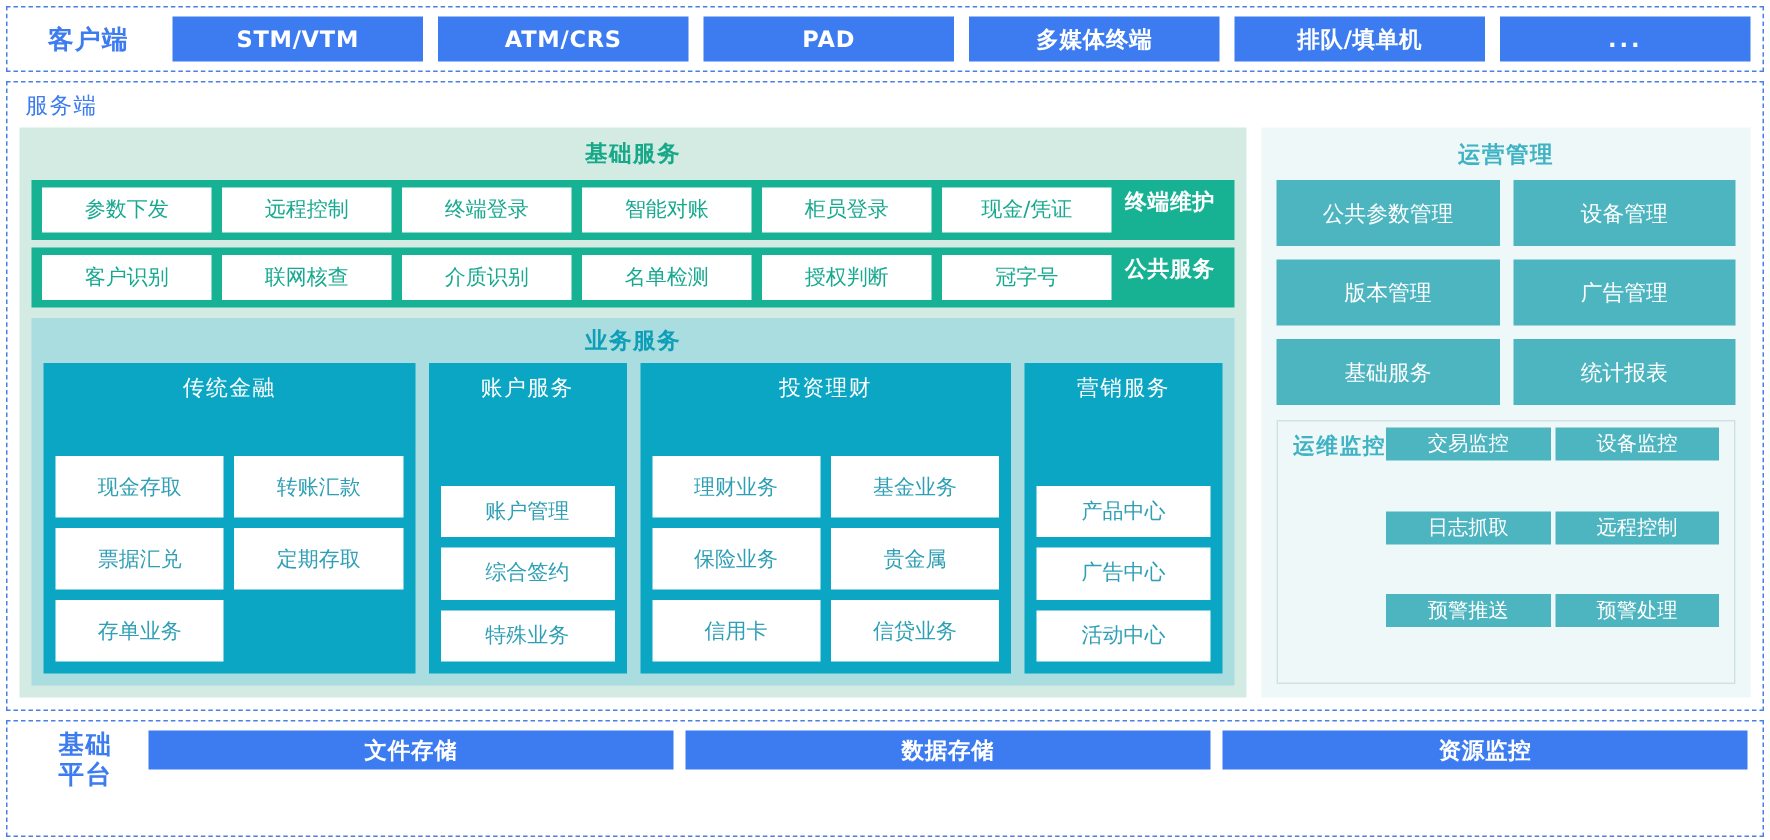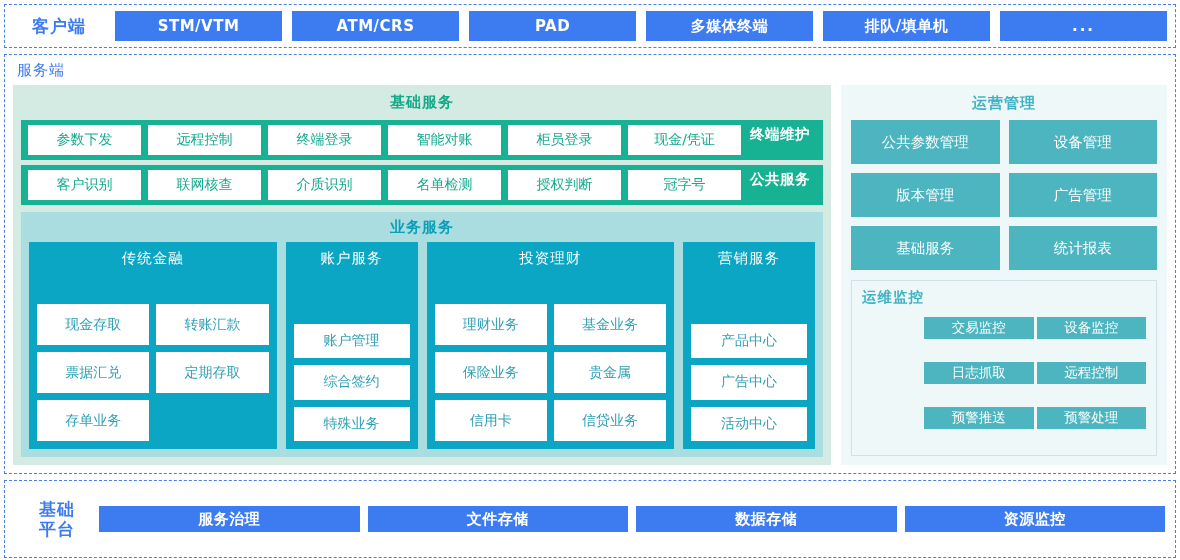--- a/index.html
+++ b/index.html
@@ -83,28 +83,28 @@
   .ops-chip{
     background:#4db5c0;color:#ffffff;font-size:14.5px;height:44px;
     display:flex;align-items:center;justify-content:center;white-space:nowrap;
   }
   .mon-box{
     border:1px solid #cfe3e6;margin-top:10px;flex:1 1 auto;
     padding:4px 10px 9px 10px;box-sizing:border-box;display:flex;flex-direction:row;
     background:#eff8f8;
   }
   .mon-head{text-align:center;color:#3fb3c4;font-weight:bold;font-size:14.5px;padding:3px 0 6px 0;letter-spacing:1px;}
-  .mon-grid{display:grid;grid-template-columns:1fr 1fr;gap:6px 3px;flex:1 1 auto;margin-top:32px;}
+  .mon-grid{display:grid;grid-template-columns:1fr 1fr;gap:6px 3px;flex:1 1 auto;}
   .mon-chip{
     background:#4db5c0;color:#ffffff;font-size:13.5px;
     display:flex;align-items:center;justify-content:center;white-space:nowrap;height:22px;
   }
 
   
-  .platform{flex:0 0 78px;display:flex;align-items:center;padding:6px 10px;box-sizing:border-box;gap:0;}
+  .platform{flex:0 0 78px;display:flex;align-items:flex-start;padding:6px 10px;box-sizing:border-box;gap:0;font-family:Liberation Serif, serif;}
   .platform-title{
     color:#3d7cf0;font-weight:bold;font-size:17px;width:84px;flex:0 0 auto;
     text-align:center;line-height:1.18;letter-spacing:1px;
   }
   .platform-right{flex:1 1 auto;display:flex;flex-direction:column;gap:7px;}
   .platform-row{display:flex;gap:8px;}
   .platform-chip{
     flex:1 1 0;background:#3d7cf0;color:#ffffff;font-weight:bold;font-size:15px;
     height:26px;display:flex;align-items:center;justify-content:center;letter-spacing:.5px;
   }
@@ -233,21 +233,20 @@
     </div>
   </div>
 
   <div class="section platform">
     <div class="platform-title">
       <div>基础</div>
       <div>平台</div>
     </div>
     <div class="platform-right">
       <div class="platform-row">
-        <div class="platform-chip">服务治理</div>
         <div class="platform-chip">文件存储</div>
         <div class="platform-chip">数据存储</div>
         <div class="platform-chip">资源监控</div>
       </div>
     </div>
   </div>
 
 </div>
 
 </body></html>

